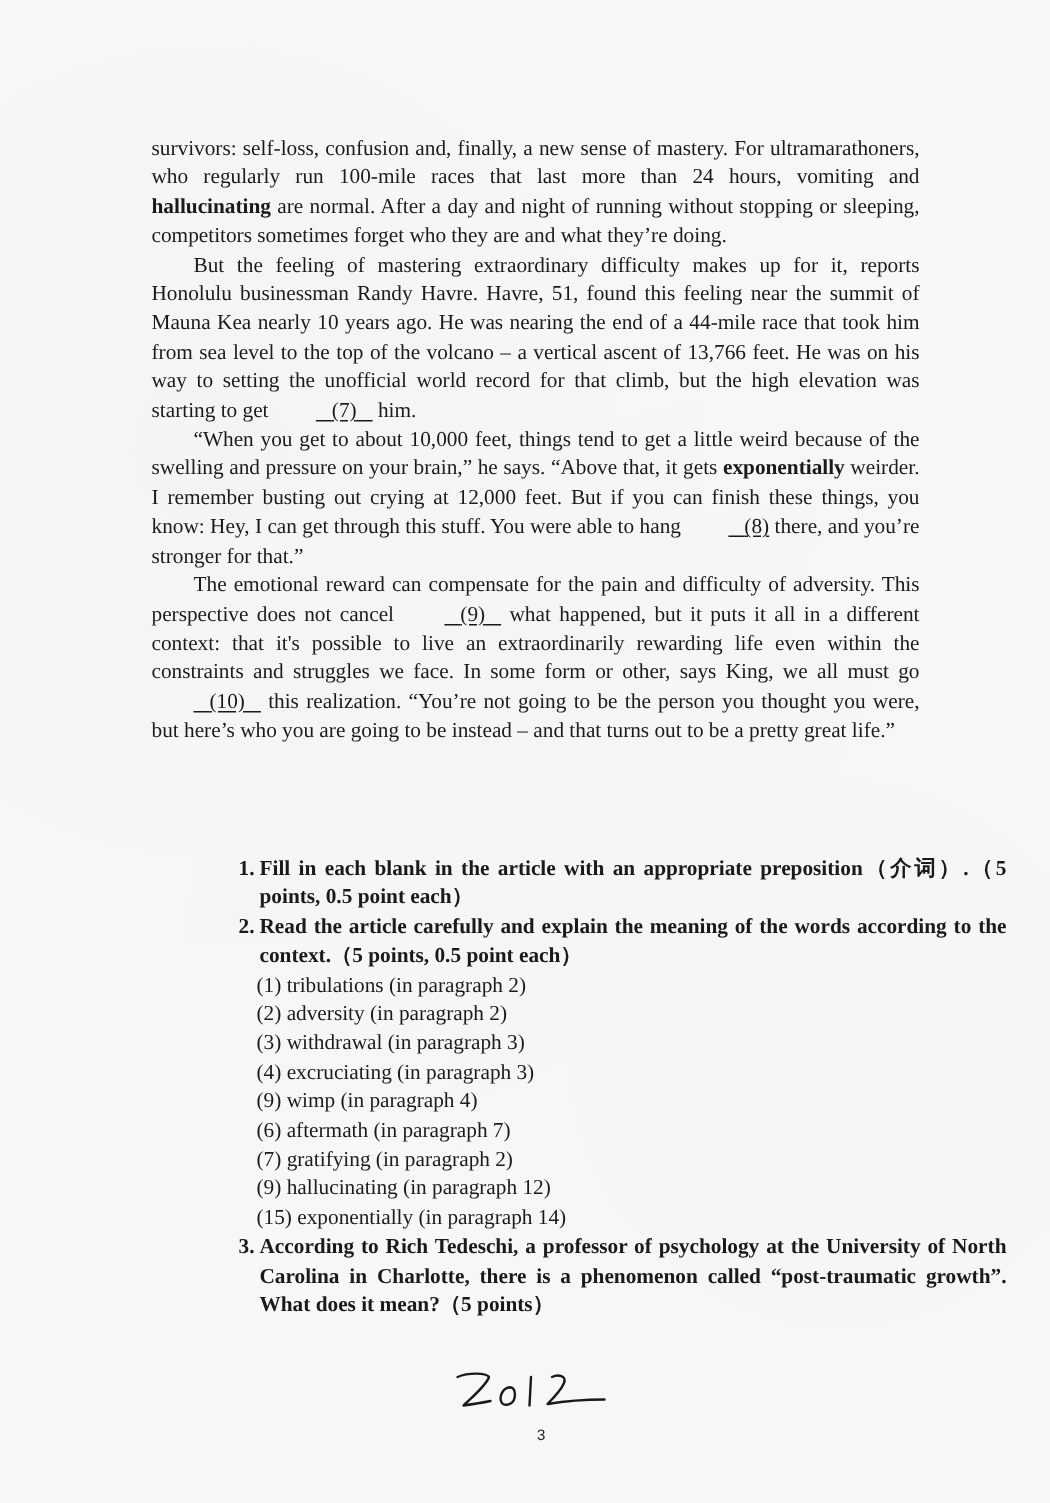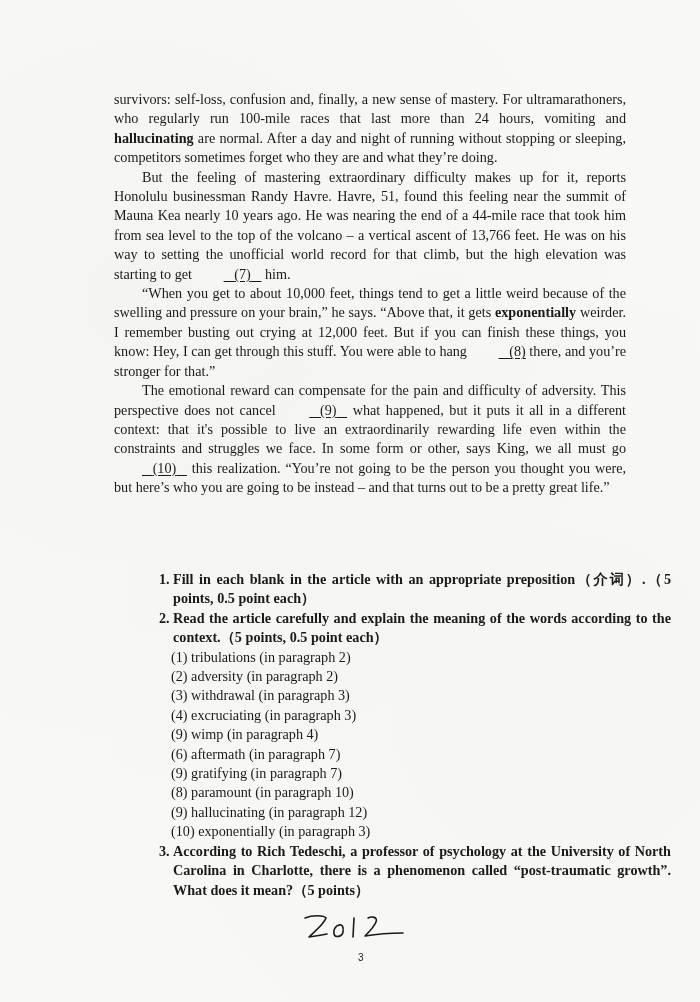--- a/index.html
+++ b/index.html
@@ -16,21 +16,21 @@
       position: absolute;
       left: 0; top: 0;
       width: 700px; height: 1002px;
       background:
         radial-gradient(circle at 20% 30%, rgba(0,0,0,0.015), transparent 60%),
         radial-gradient(circle at 80% 70%, rgba(0,0,0,0.012), transparent 60%),
         #f8f8f6;
     }
     .article {
       position: absolute;
-      left: 114px;
+      left: 101px;
       top: 90px;
       width: 512px;
       font-size: 14.2px;
       line-height: 19.4px;
       text-align: justify;
     }
     .article p {
       margin: 0;
       text-indent: 28px;
     }
@@ -107,24 +107,23 @@
     </div>
     <div class="q">
       <span class="num">2.</span><span>Read the article carefully and explain the meaning of the words according to the context.（5 points, 0.5 point each）</span>
       <ul class="sublist">
         <li>(1) tribulations (in paragraph 2)</li>
         <li>(2) adversity (in paragraph 2)</li>
         <li>(3) withdrawal (in paragraph 3)</li>
         <li>(4) excruciating (in paragraph 3)</li>
         <li>(9) wimp (in paragraph 4)</li>
         <li>(6) aftermath (in paragraph 7)</li>
-        <li>(9) gratifying (in paragraph 7)</li>
-        <li>(8) paramount (in paragraph 10)</li>
+        <li>(7) gratifying (in paragraph 2)</li>
         <li>(9) hallucinating (in paragraph 12)</li>
-        <li>(10) exponentially (in paragraph 3)</li>
+        <li>(15) exponentially (in paragraph 14)</li>
       </ul>
     </div>
     <div class="q">
       <span class="num">3.</span><span>According to Rich Tedeschi, a professor of psychology at the University of North Carolina in Charlotte, there is a phenomenon called “post-traumatic growth”. What does it mean?（5 points）</span>
     </div>
   </div>
 
   <svg class="handwriting" viewBox="0 0 110 30">
     <title>2012</title>
     <g fill="none" stroke="#1a1a1a" stroke-width="1.6" stroke-linecap="round" stroke-linejoin="round">

